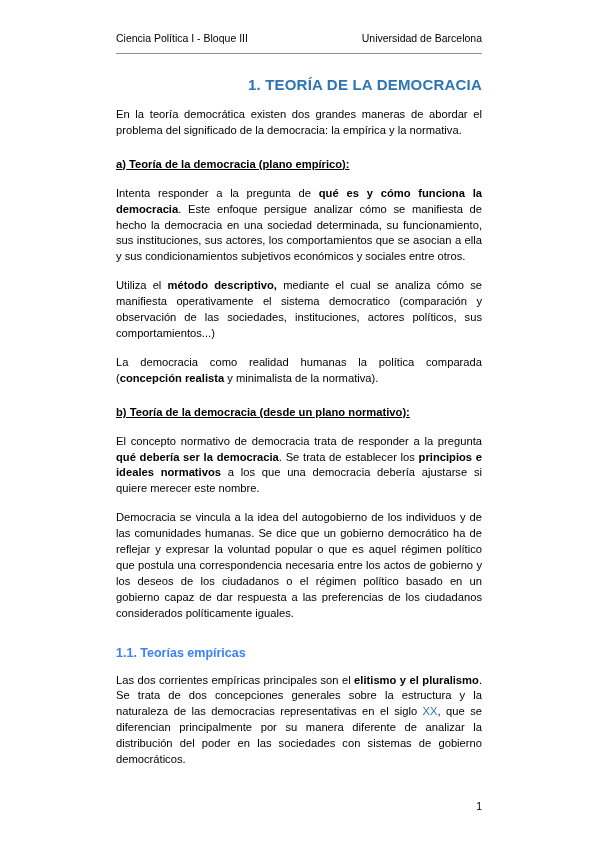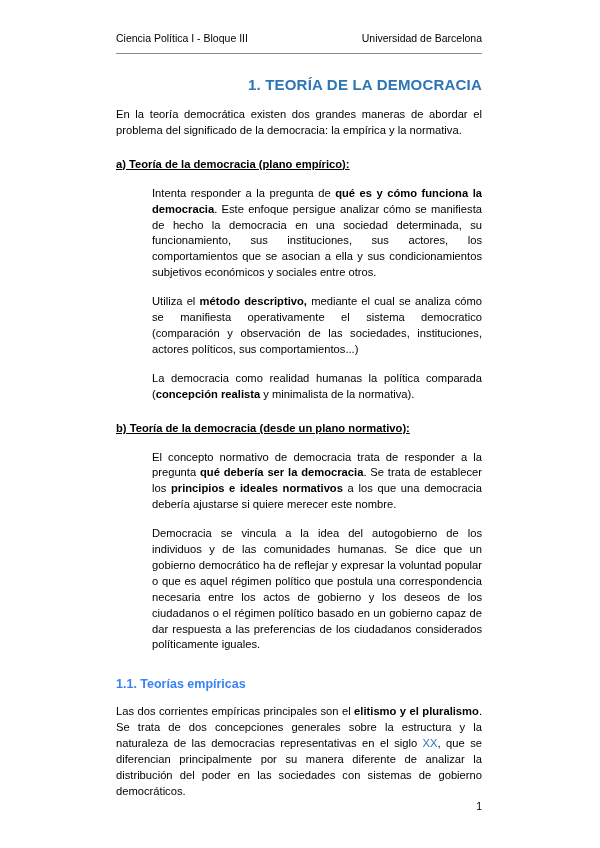--- a/index.html
+++ b/index.html
@@ -44,21 +44,20 @@
     text-align: justify;
     margin: 0 0 13px 0;
   }
   p.subhead {
     font-weight: bold;
     text-align: left;
     margin: 18px 0 13px 0;
     text-decoration: underline;
   }
   .indent {
-    margin-left: 36px;
   }
   .b {
     font-weight: bold;
   }
   h2.sub-title {
     color: #3b82f6;
     font-size: 12.5px;
     font-weight: bold;
     margin: 24px 0 13px 0;
   }

